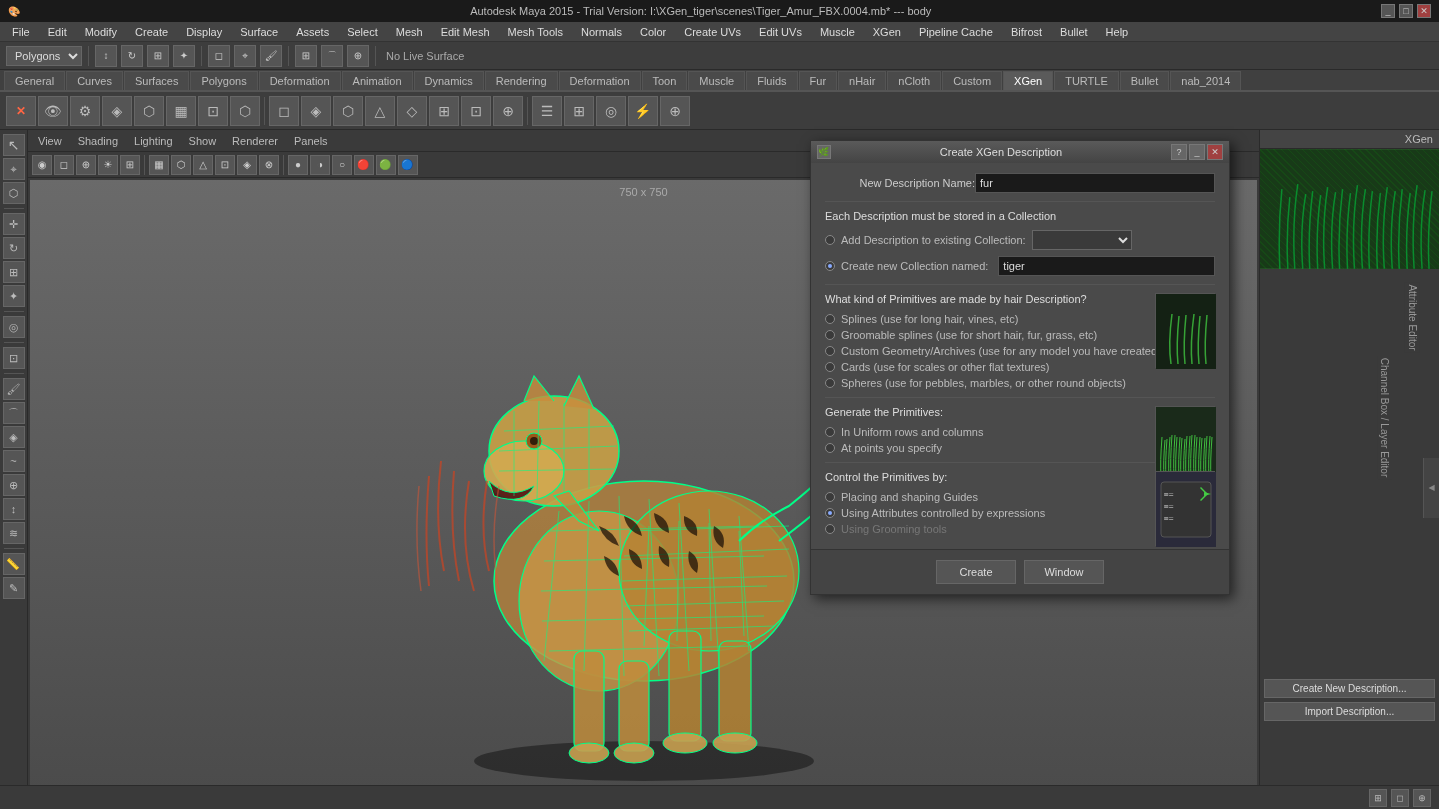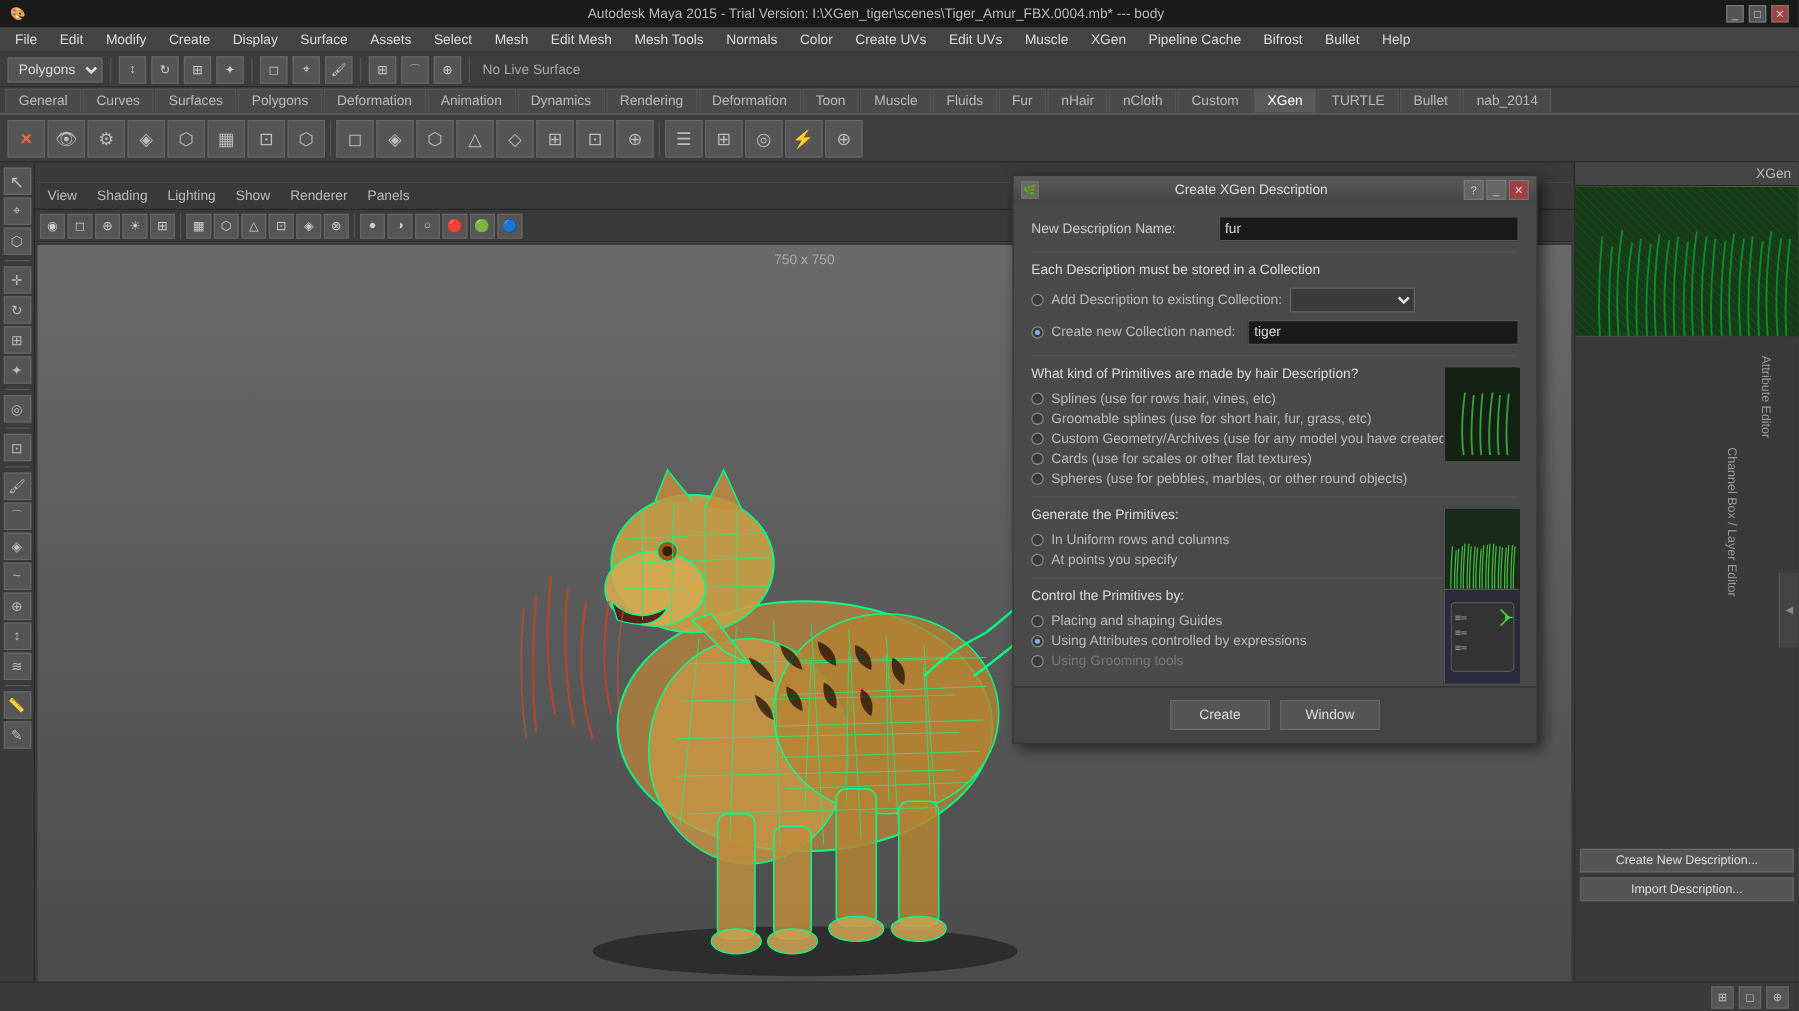--- a/index.html
+++ b/index.html
@@ -147,21 +147,20 @@
       font-size: 11px;
     }
     .lt-sep { width: 20px; height: 1px; background: #555; margin: 2px 0; }
 
     
     #viewport {
       flex: 1;
       background: #5a5a5a;
       position: relative;
       overflow: hidden;
-      margin-top: 16px;
     }
     #viewport-header {
       background: #3a3a3a;
       height: 22px;
       display: flex;
       align-items: center;
       padding: 0 6px;
       gap: 8px;
       border-bottom: 1px solid #2a2a2a;
       font-size: 11px;
@@ -317,20 +316,21 @@
     .dlg-row {
       display: flex;
       align-items: center;
       margin-bottom: 8px;
     }
     .dlg-label {
       font-size: 11px;
       color: #ccc;
       width: 150px;
       flex-shrink: 0;
+      text-align: right;
     }
     .dlg-input-dark {
       background: #1a1a1a;
       border: 1px solid #555;
       color: #ddd;
       font-size: 11px;
       padding: 0 4px;
       height: 20px;
       flex: 1;
     }
@@ -820,21 +820,21 @@
               <path d="M36,70 Q34,50 38,20"></path>
               <path d="M43,70 Q41,52 44,22"></path>
               <path d="M50,70 Q48,51 51,21"></path>
             </g>
             <rect width="60" height="75" fill="rgba(0,0,0,0.2)"></rect>
           </svg>
         </div>
 
         <div class="dlg-radio-row">
           <div class="dlg-radio"></div>
-          <span class="dlg-radio-label">Splines (use for rows hair, vines, etc)</span>
+          <span class="dlg-radio-label">Splines (use for long hair, vines, etc)</span>
         </div>
         <div class="dlg-radio-row">
           <div class="dlg-radio"></div>
           <span class="dlg-radio-label">Groomable splines (use for short hair, fur, grass, etc)</span>
         </div>
         <div class="dlg-radio-row">
           <div class="dlg-radio"></div>
           <span class="dlg-radio-label">Custom Geometry/Archives (use for any model you have created)</span>
         </div>
         <div class="dlg-radio-row">

